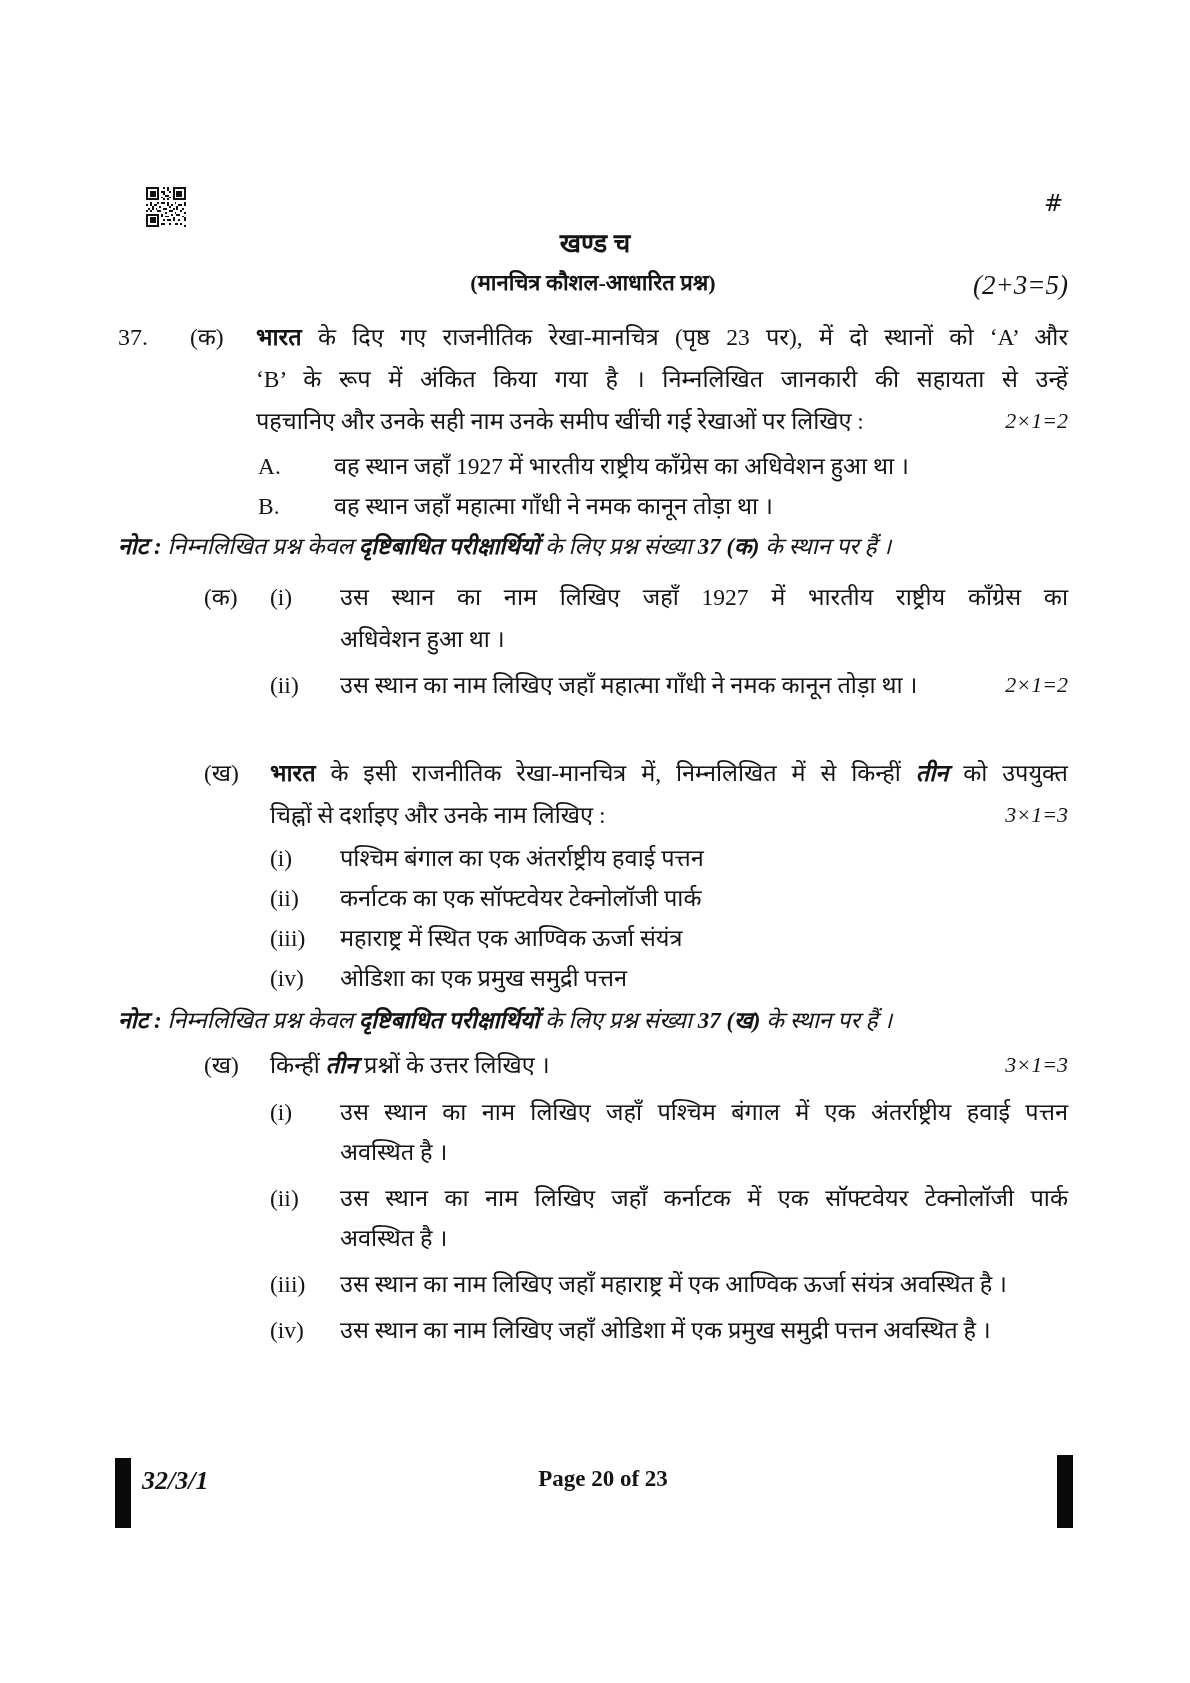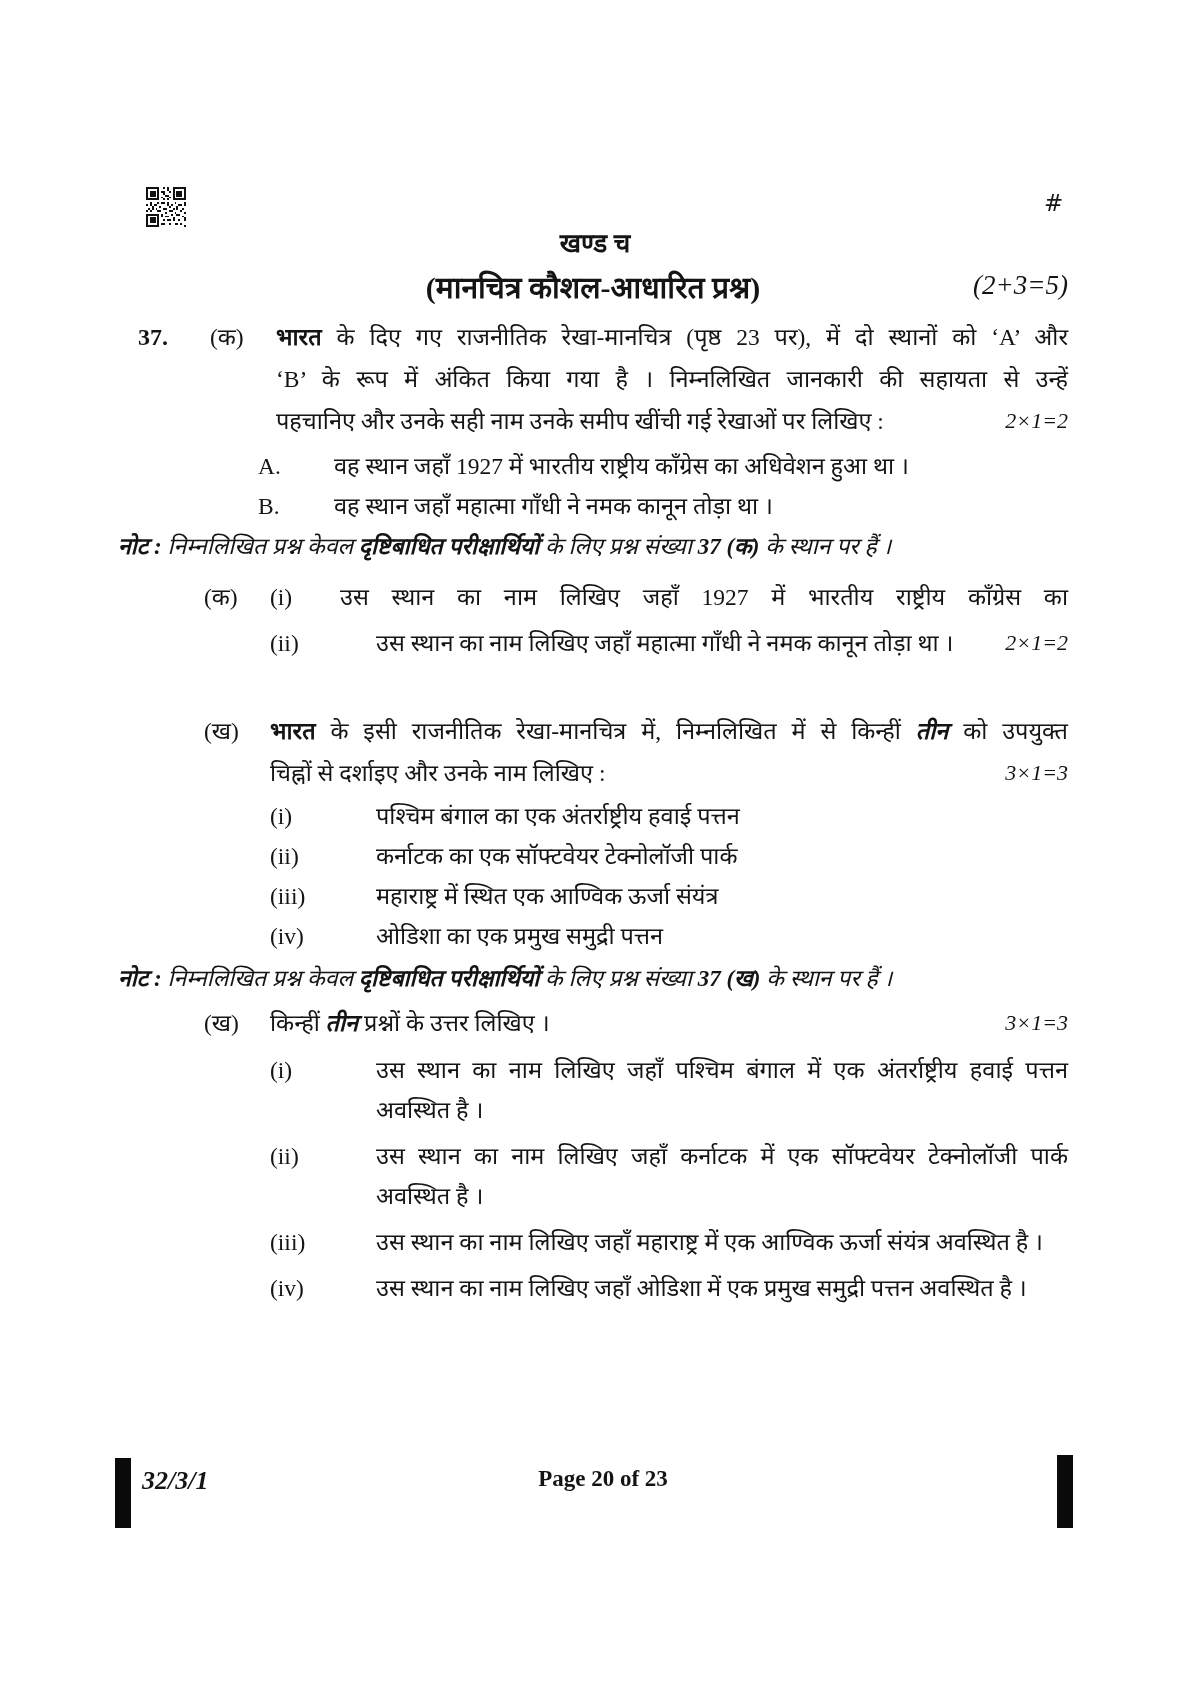--- a/index.html
+++ b/index.html
@@ -10,37 +10,37 @@
     font-family:"Liberation Serif","DejaVu Serif",serif;
     color:#141414;
     overflow:hidden;
   }
   
   .qr{position:absolute;left:146px;top:186px;width:40px;height:42px;}
   .hash{position:absolute;left:1044px;top:190px;font-size:23px;font-family:"DejaVu Sans",sans-serif;}
   .section-title{position:absolute;left:0;top:224px;width:100%;text-align:center;
     font-size:26px;font-weight:bold;}
   .subtitle-row{position:absolute;left:118px;top:266px;width:950px;}
-  .subtitle{display:block;text-align:center;font-size:30px;font-weight:bold;}
+  .subtitle{display:block;text-align:center;font-size:22px;font-weight:bold;}
   .subtitle-marks{position:absolute;right:0;top:4px;font-size:27px;font-style:italic;}
   
   .body{position:absolute;left:118px;top:308px;width:950px;}
   .row{position:relative;display:flex;font-size:23.5px;line-height:42px;}
-  .c-num{width:72px;font-weight:bold;font-size:24px;flex:none;margin-left:20px;}
+  .c-num{width:72px;font-weight:normal;font-size:24px;flex:none;}
   .c-sub{width:66px;flex:none;}
   .c-lead{width:70px;flex:none;}
   .c-lead-wide{width:76px;flex:none;}
   .c-text{flex:1;min-width:0;}
   .c-marks{position:absolute;right:0;top:0;font-size:22px;font-style:italic;white-space:nowrap;}
   .c-marks.bottom{top:auto;bottom:0;}
   .stretch{text-align:justify;text-align-last:justify;}
   .b{font-weight:bold;}
   .ind-ab{margin-left:140px;}
   .ind-v{margin-left:86px;}
-  .ind-v2{margin-left:152px;gap:36px;}
+  .ind-v2{margin-left:152px;}
   .note{font-size:23px;font-style:italic;line-height:42px;}
   .note .b{font-weight:bold;margin-top:41px;}
   .lh40{line-height:40px;}
   .mt2{margin-top:2px;}.mt4{margin-top:4px;}.mt6{margin-top:6px;}
   .mt8{margin-top:8px;}.mt46{margin-top:46px;}
   
   .bar{position:absolute;background:#0a0a0a;}
   .bar-left{left:115px;top:1458px;width:16px;height:70px;}
   .bar-right{left:1057px;top:1455px;width:16px;height:73px;}
   .footer-code{position:absolute;left:142px;top:1466px;font-size:26px;font-weight:bold;font-style:italic;}
@@ -104,20 +104,21 @@
 
     <div class="note">
       <span class="b">नोट :</span><span> निम्नलिखित प्रश्न केवल </span><span class="b">दृष्टिबाधित परीक्षार्थियों</span><span> के लिए प्रश्न संख्या </span><span class="b">37 (क)</span><span> के स्थान पर हैं ।</span>
     </div>
 
     <div class="row ind-v mt8">
       <div class="c-sub">(क)</div>
       <div class="c-lead">(i)</div>
       <div class="c-text">
         <div class="stretch">उस स्थान का नाम लिखिए जहाँ 1927 में भारतीय राष्ट्रीय काँग्रेस का</div>
+        <div>अधिवेशन हुआ था ।</div>
       </div>
     </div>
 
     <div class="row ind-v2 mt4">
       <div class="c-lead">(ii)</div>
       <div class="c-text">उस स्थान का नाम लिखिए जहाँ महात्मा गाँधी ने नमक कानून तोड़ा था ।</div>
       <div class="c-marks">2×1=2</div>
     </div>
 
     <div class="row ind-v mt46">

